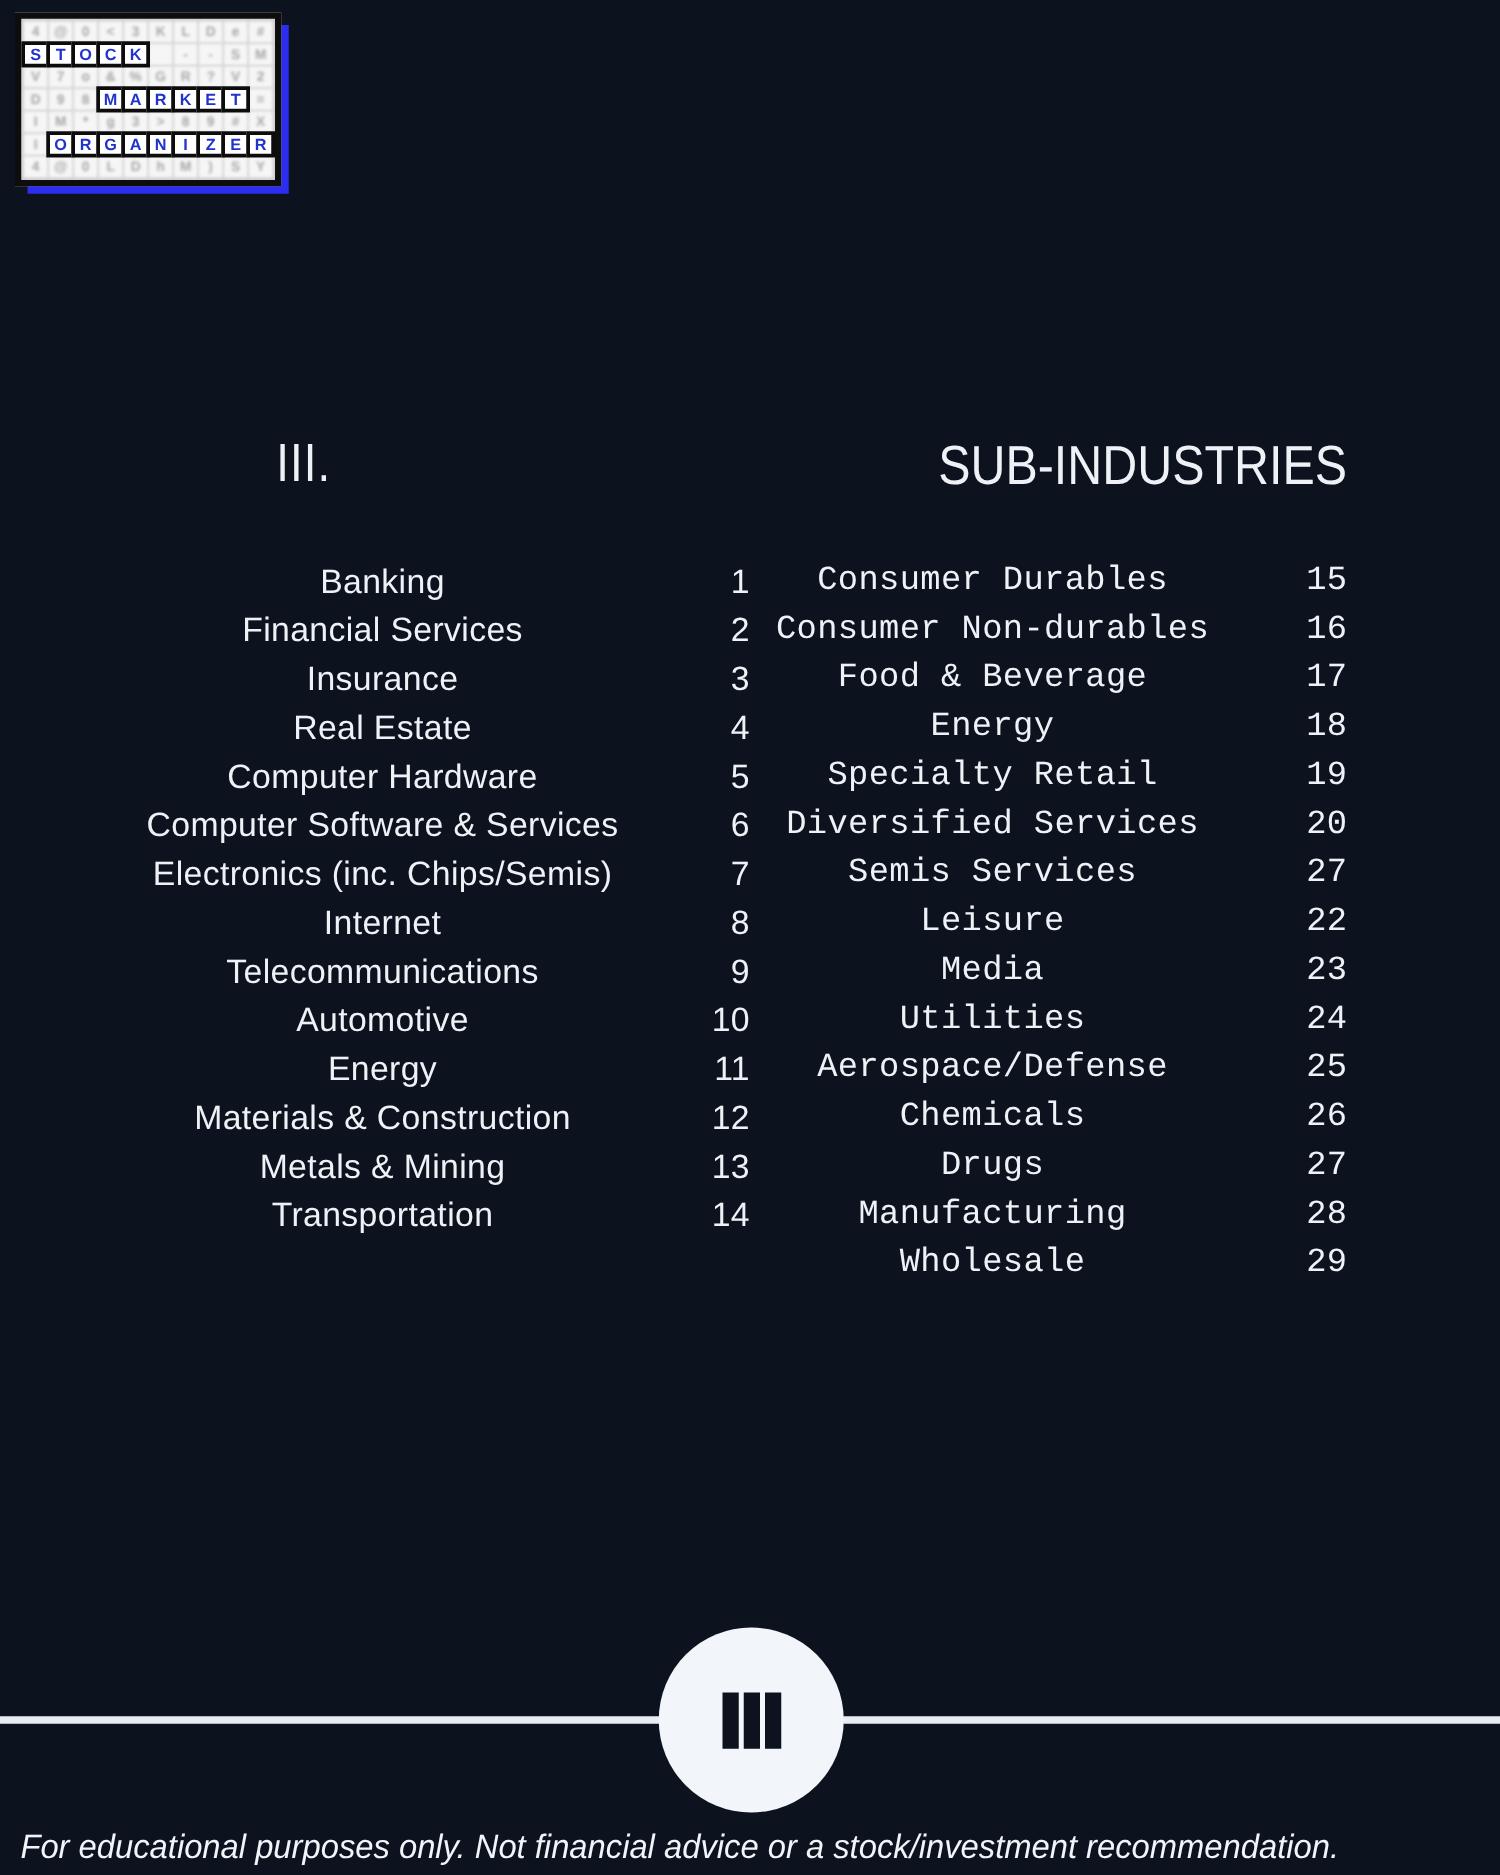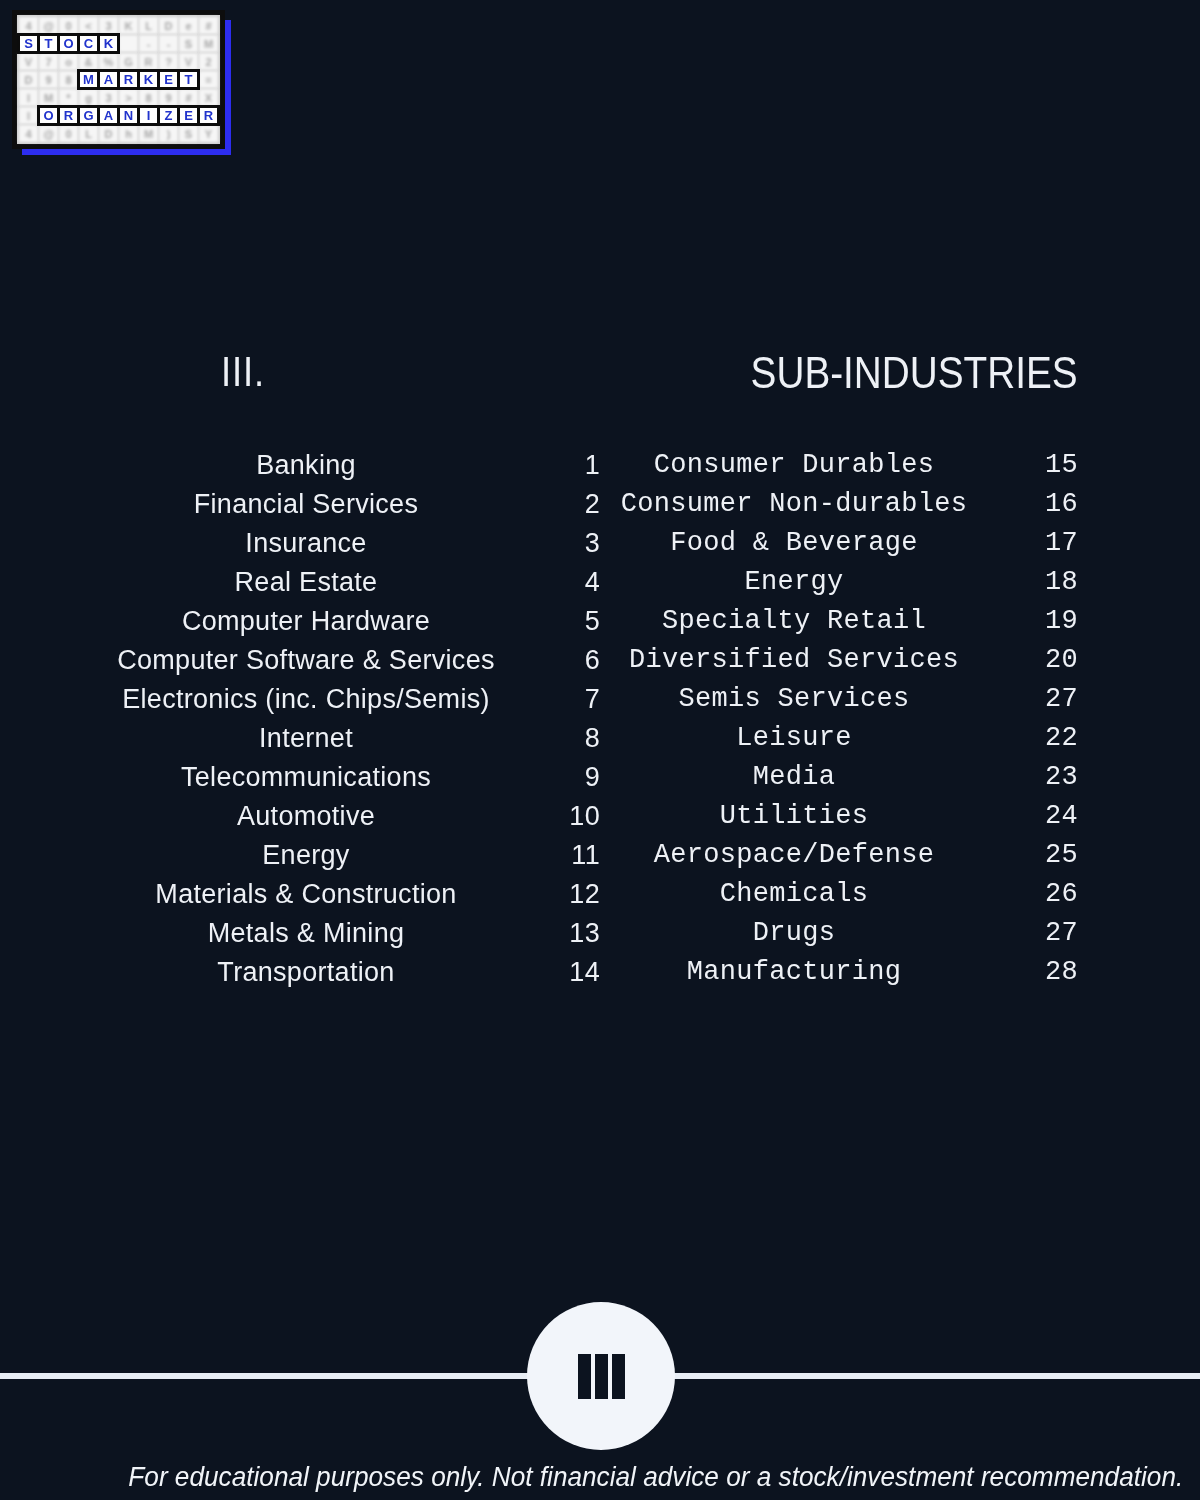--- a/index.html
+++ b/index.html
@@ -50,21 +50,21 @@
   .page-marker {
     position:absolute; left:527px; top:1302px; width:148px; height:148px;
     border-radius:50%; background:#f2f5fa; z-index:2;
     display:flex; align-items:center; justify-content:center;
   }
   .marker-bars { display:flex; gap:4px; }
   .marker-bars .bar { width:13px; height:45px; background:#0c131f; }
 
   
   .footer {
-    position:absolute; left:0; right:0; top:1457px; text-align:right;
+    position:absolute; left:0; right:0; top:1457px; text-align:left;
     font-size:27px; line-height:40px; font-style:italic; color:#f1f4f8;
   }
   .footer .inner { display:inline-block; transform:scaleX(0.97); transform-origin:center; white-space:nowrap; }
 </style>
 </head>
 <body>
 
 <div class="page">
 
   <div class="logo">
@@ -283,20 +283,24 @@
       <div class="row">
         <span class="label">Drugs</span>
         <span class="num">27</span>
       </div>
 
       <div class="row">
         <span class="label">Manufacturing</span>
         <span class="num">28</span>
       </div>
 
+      <div class="row">
+        <span class="label">Wholesale</span>
+        <span class="num">29</span>
+      </div>
     </div>
 
   <div class="divider-line"></div>
   <div class="page-marker">
     <div class="marker-bars">
         <div class="bar"></div>
         <div class="bar"></div>
         <div class="bar"></div>
       </div>
   </div>

